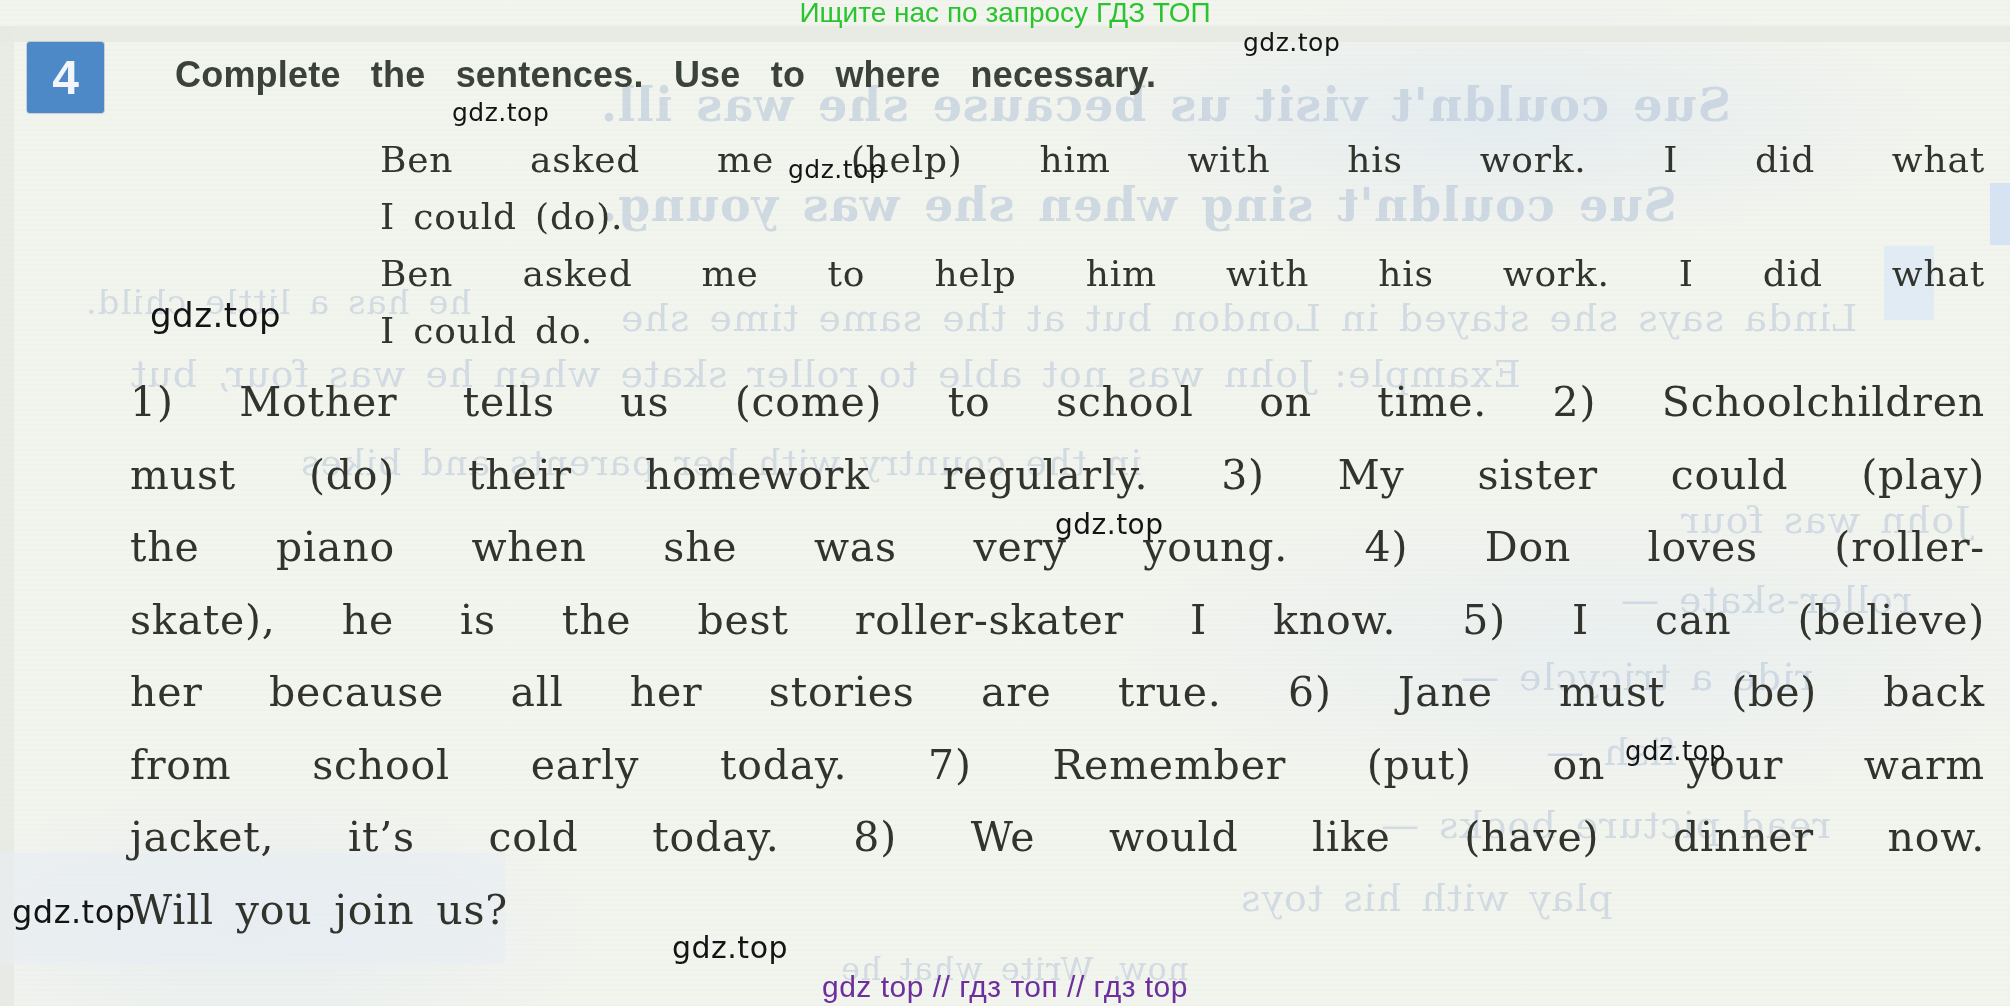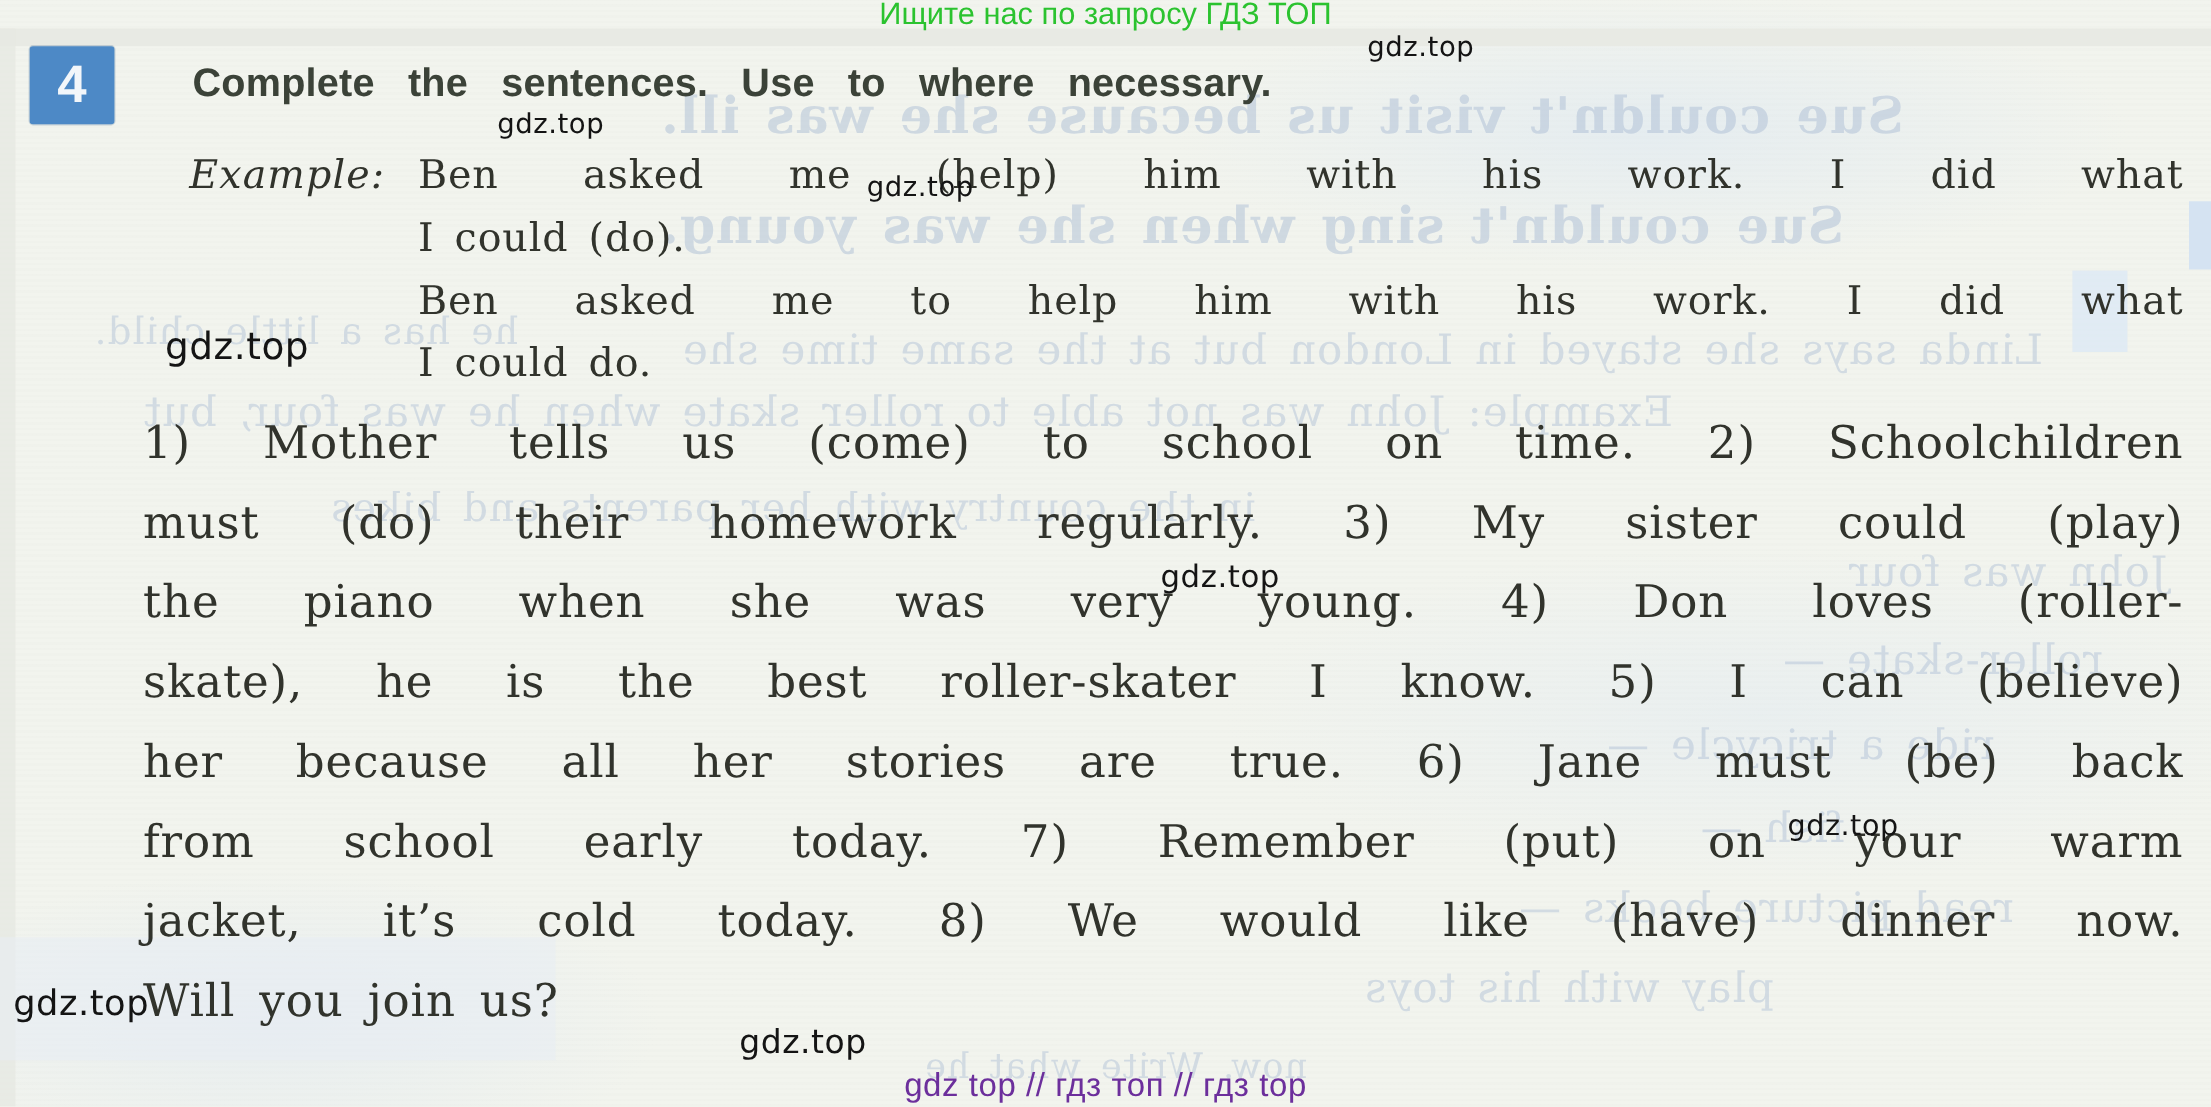--- a/index.html
+++ b/index.html
@@ -96,21 +96,20 @@
   <div class="bleed" style="left:840px;top:950px;font-size:32px;">now. Write what he</div>
 
   <div class="promo-top">Ищите нас по запросу ГДЗ ТОП</div>
 
   <div class="badge">
     <span>4</span>
   </div>
 
   <div class="heading"><span>Complete the sentences. Use</span> <span class="it">to</span> <span>where necessary.</span></div>
 
-  <div class="example-label">Example:</div>
   <div class="example-lines">
     <div class="ln">Ben asked me (help) him with his work. I did what</div>
     <div class="ln left">I could (do).</div>
     <div class="ln">Ben asked me to help him with his work. I did what</div>
     <div class="ln left">I could do.</div>
   </div>
 
   <div class="body-lines">
     <div class="ln">1) Mother tells us (come) to school on time. 2) Schoolchildren</div>
     <div class="ln">must (do) their homework regularly. 3) My sister could (play)</div>

